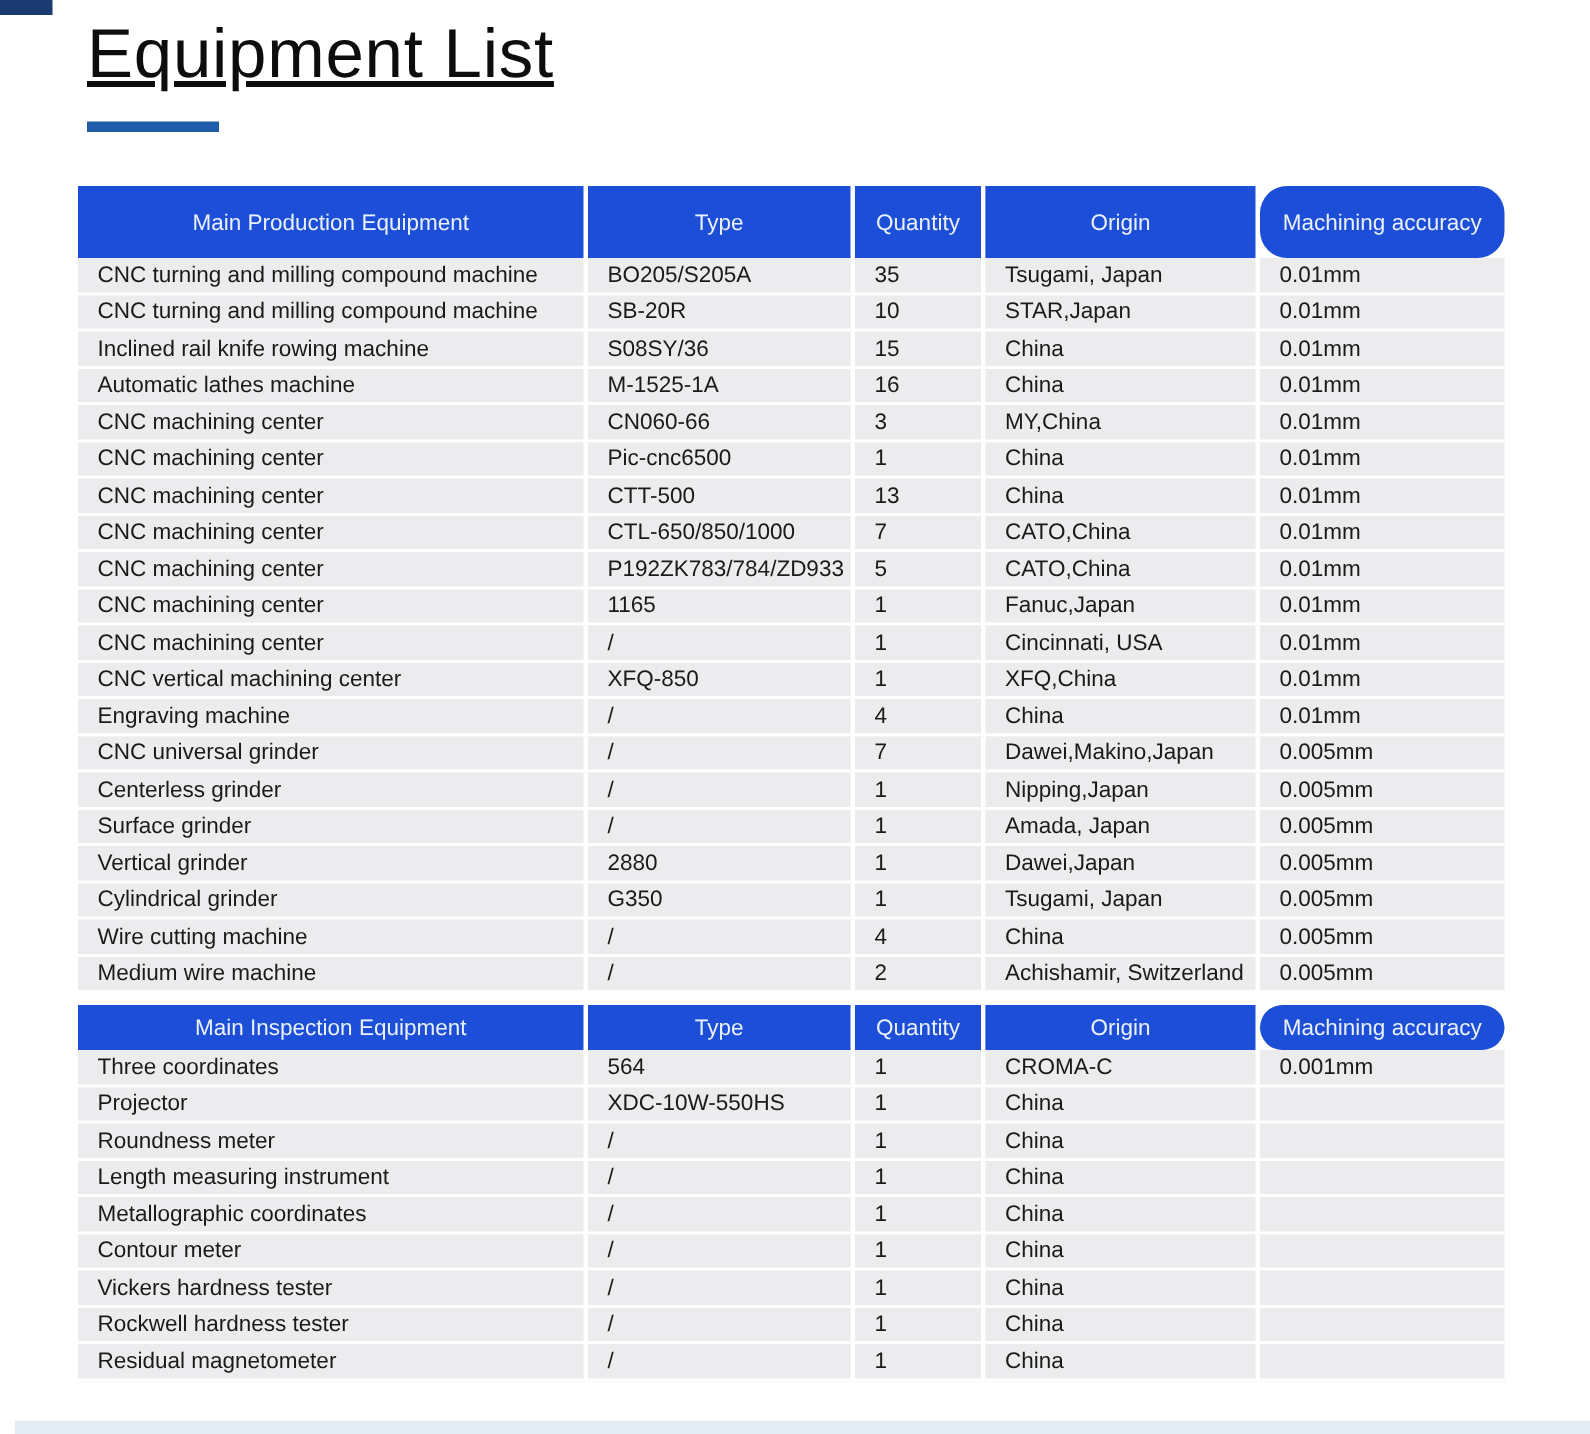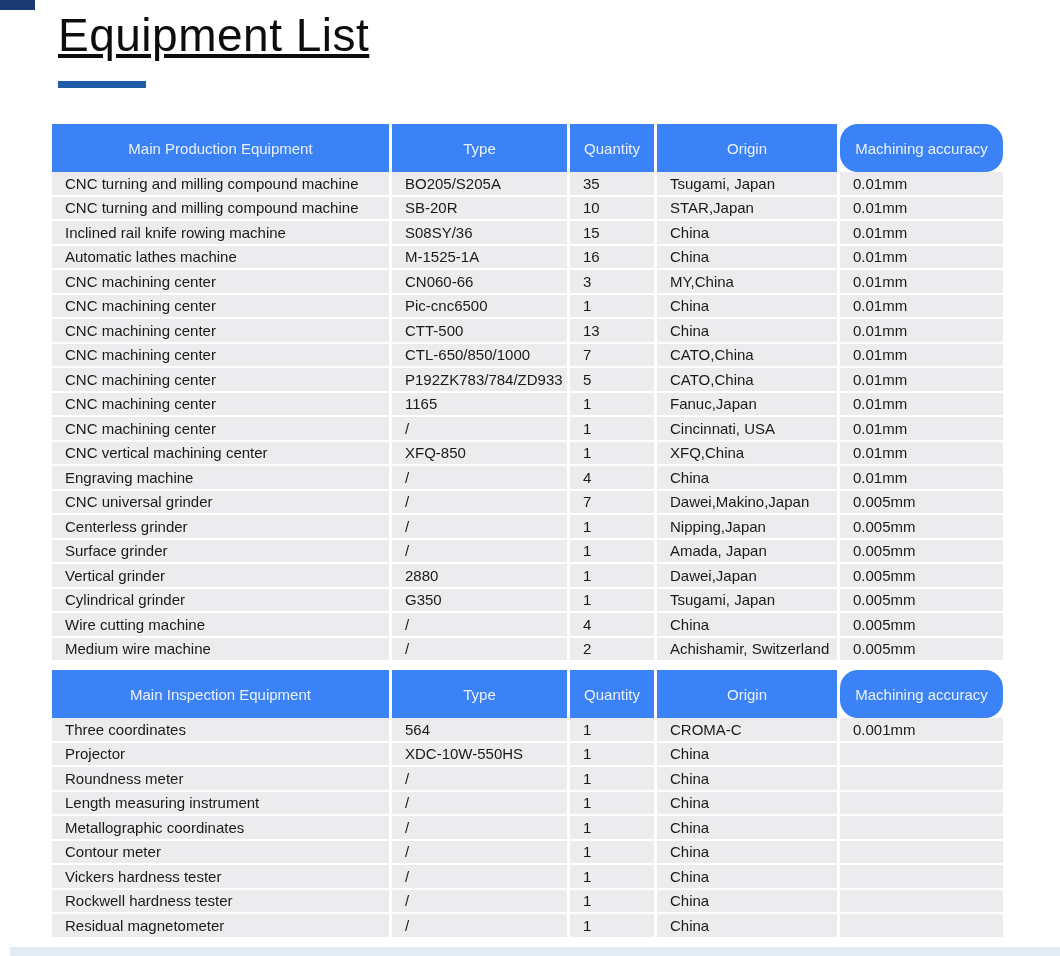--- a/index.html
+++ b/index.html
@@ -33,23 +33,23 @@
   .tables {
     margin: 36px 0 0 52px;
     width: 951px;
   }
   .eq-table { margin-bottom: 8px; }
   .row {
     display: grid;
     grid-template-columns: 340px 178px 87px 183px 163px;
   }
   .row.head { height: 48px; }
-  .eq-table.second .row.head { height: 48px; }
+  .eq-table.second .row.head { height: 30px; }
   .row.head .cell {
-    background: #3b82f6;
+    background: #1d4ed8;
     color: #eaf1fa;
     font-size: 15px;
     display: flex;
     align-items: center;
     justify-content: center;
     border-right: 3px solid #ffffff;
     text-align: center;
   }
   .row.head .cell:last-child { border-right: none; border-radius: 18px; }
   .row.body { height: 24.5px; text-align: right; }

